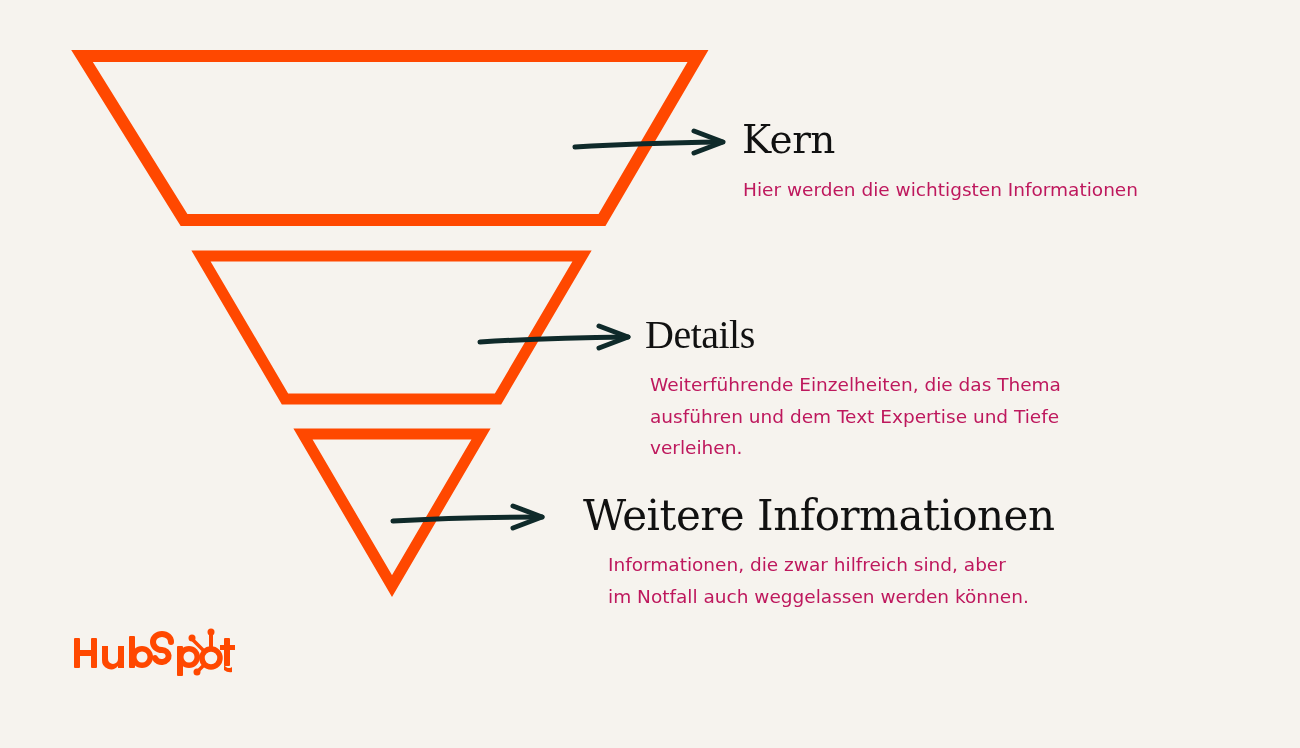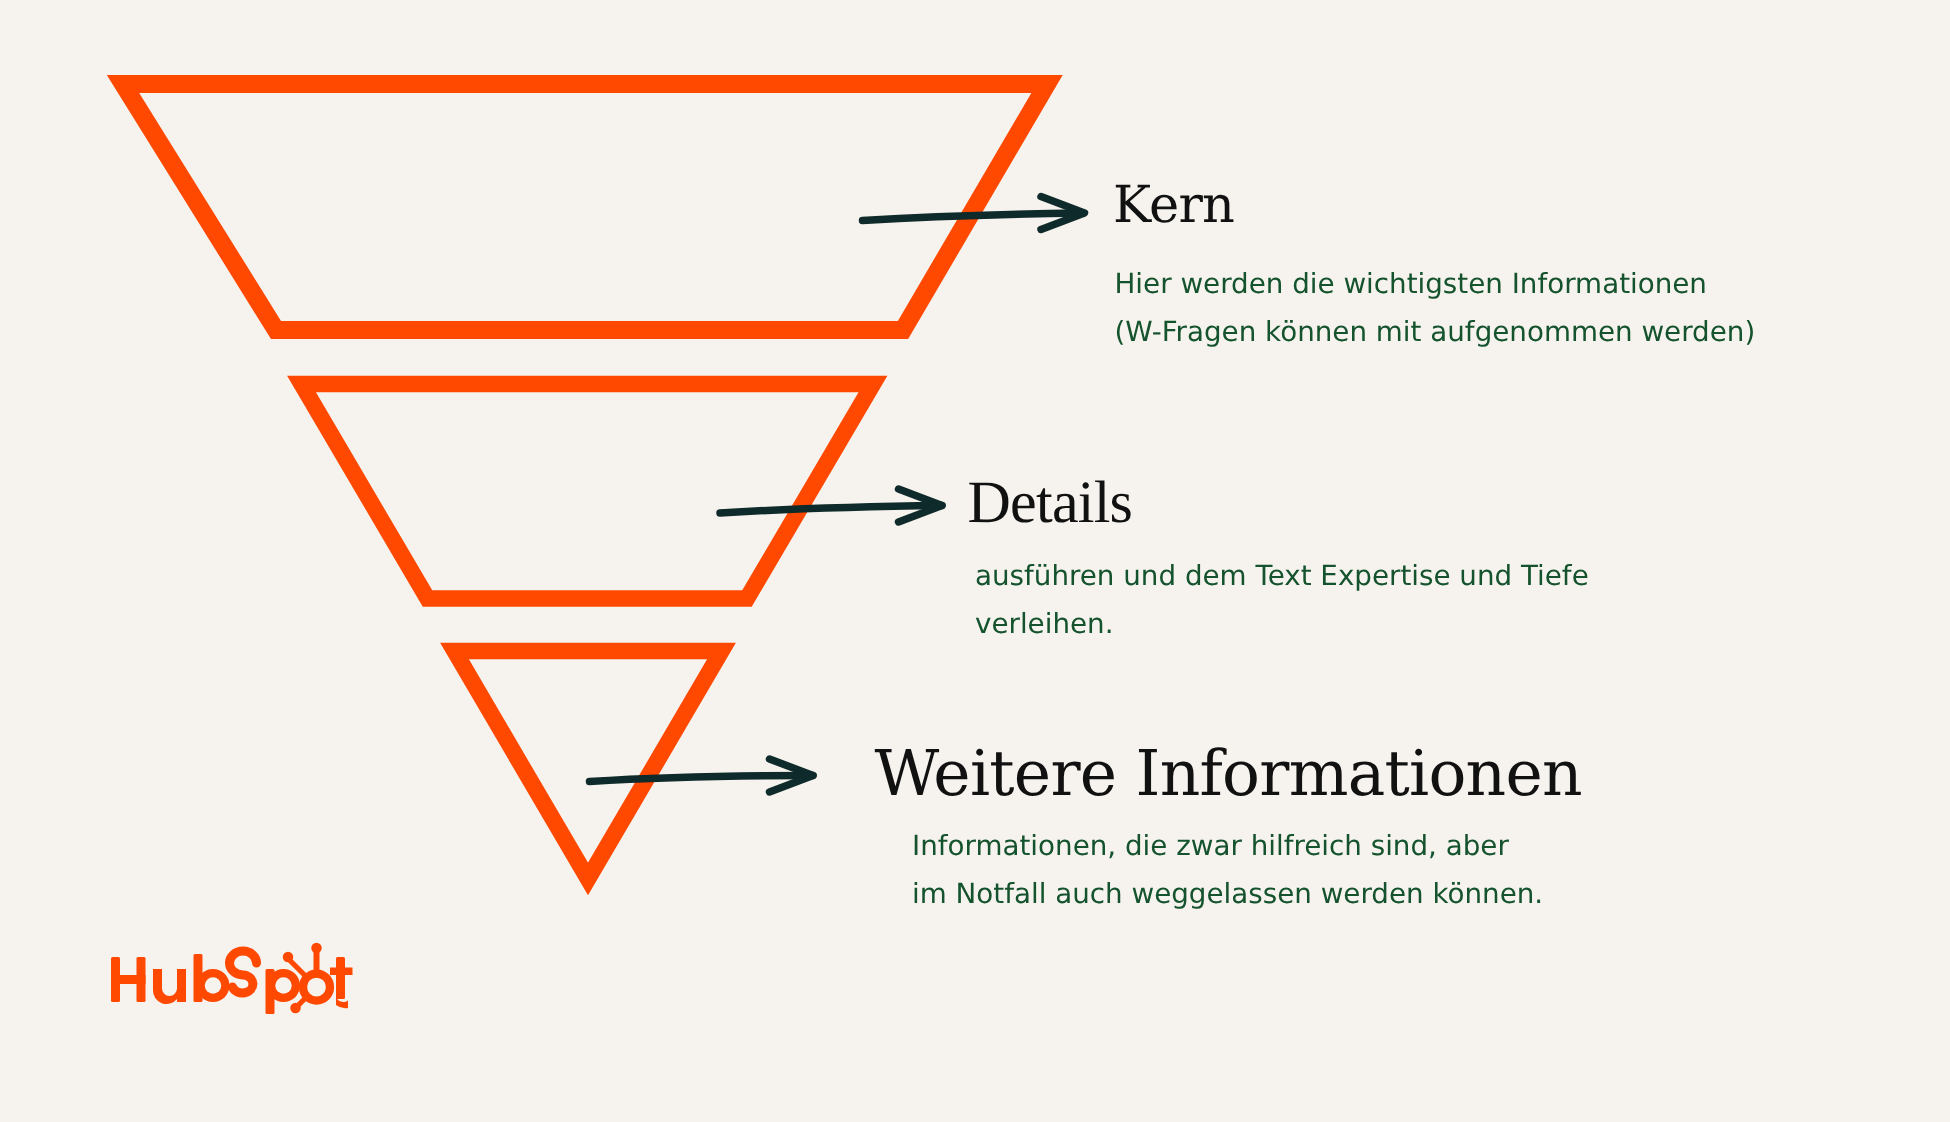--- a/index.html
+++ b/index.html
@@ -25,28 +25,28 @@
       font-weight: normal;
       color: #111111;
       white-space: nowrap;
       letter-spacing: -0.5px;
       margin: 0;
       line-height: 1;
     }
     .body-text {
       position: absolute;
       font-family: "DejaVu Sans", "Liberation Sans", sans-serif;
-      color: #14532d;
+      color: #be185d;
       font-size: 18.5px;
       line-height: 31.5px;
       margin: 0;
       white-space: nowrap;
     }
     .body-text .line { display: block; }
-    #heading-kern { left: 742px; top: 120px; font-size: 34px; }
+    #heading-kern { left: 742px; top: 120px; font-size: 39px; }
     #heading-details { left: 645px; top: 315px; font-size: 40px; font-family: Liberation Serif, serif; }
     #heading-weitere { left: 583px; top: 495px; font-size: 42px; }
     #body-kern { left: 743px; top: 174px; }
     #body-details { left: 650px; top: 369px; }
     #body-weitere { left: 589px; top: 549px; margin-left: 19px; }
     #logo {
       position: absolute;
       left: 74px;
       top: 626px;
       width: 162px;
@@ -76,25 +76,25 @@
 
   <g stroke="#0F2A2A" fill="none" stroke-linecap="round" stroke-linejoin="round">
     <path d="M393,521 Q458,517 542,517" stroke-width="5"></path>
     <path d="M513,506 L542,517 L513,528" stroke-width="5"></path>
   </g>
 </svg>
 
 <h2 class="heading" id="heading-kern">Kern</h2>
 <p class="body-text" id="body-kern">
   <span class="line">Hier werden die wichtigsten Informationen</span>
-  <span class="line">(W-Fragen können mit aufgenommen werden)</span>
 </p>
 
 <h2 class="heading" id="heading-details">Details</h2>
 <p class="body-text" id="body-details">
+  <span class="line">Weiterführende Einzelheiten, die das Thema</span>
   <span class="line">ausführen und dem Text Expertise und Tiefe</span>
   <span class="line">verleihen.</span>
 </p>
 
 <h2 class="heading" id="heading-weitere">Weitere Informationen</h2>
 <p class="body-text" id="body-weitere">
   <span class="line">Informationen, die zwar hilfreich sind, aber</span>
   <span class="line">im Notfall auch weggelassen werden können.</span>
 </p>
 

